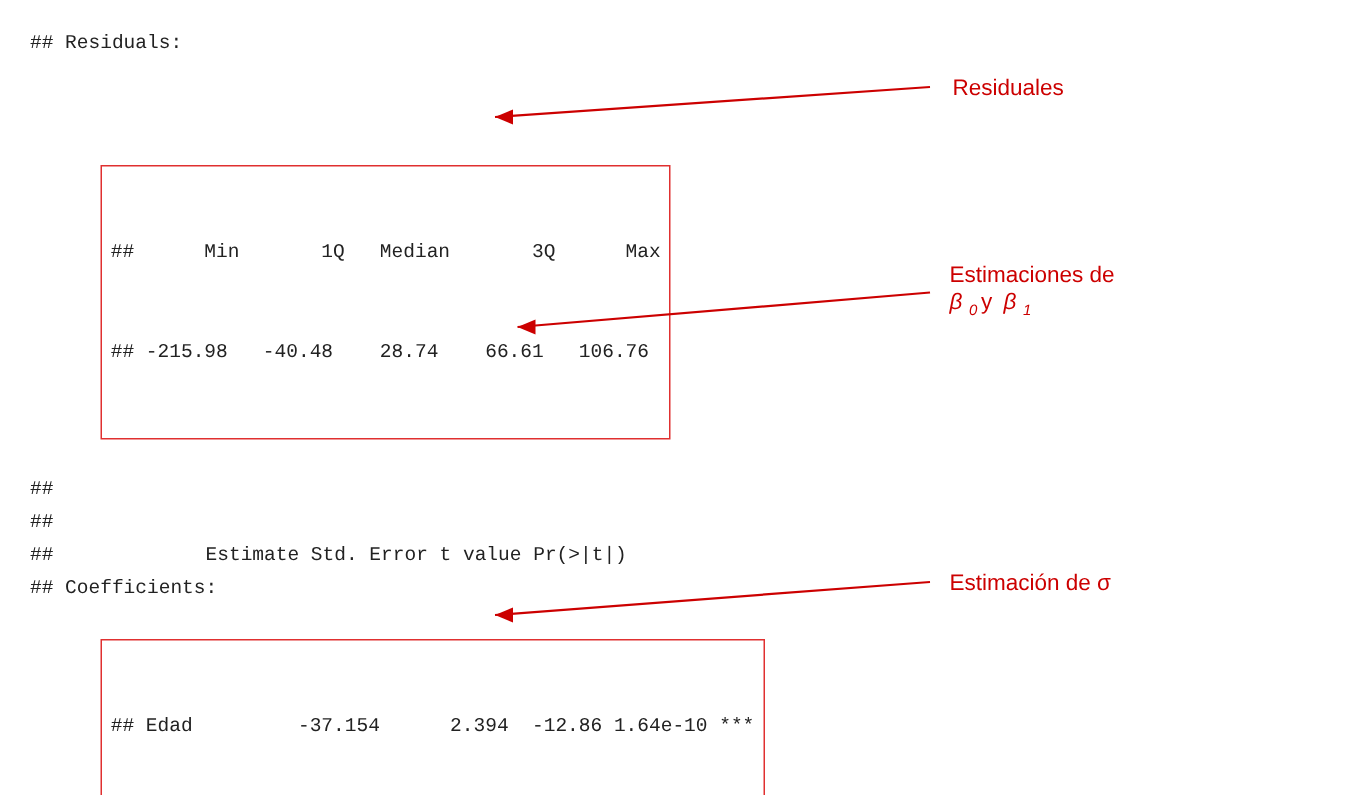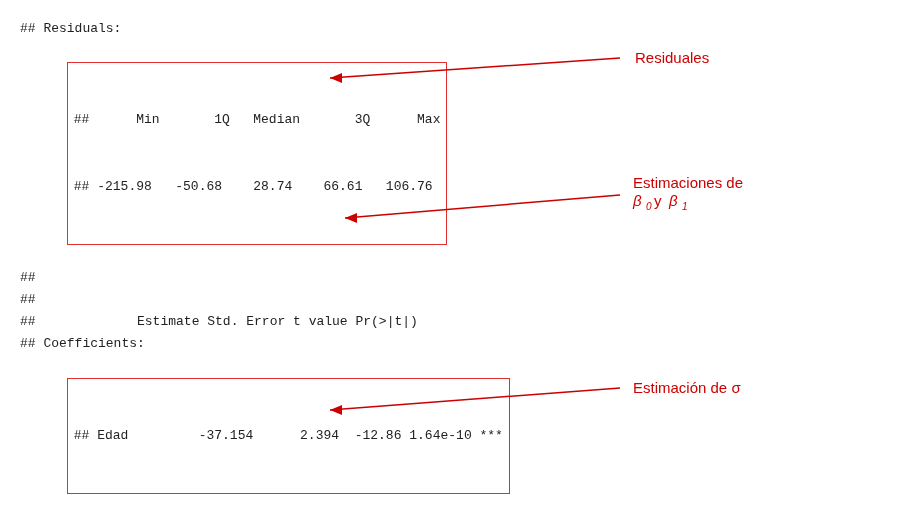--- a/index.html
+++ b/index.html
@@ -30,41 +30,42 @@
     .code-line {
       white-space: pre;
       display: block;
     }
 
     .box-residuals {
       border: 1.5px solid #e03030;
       display: inline-block;
       padding: 2px 6px;
       margin-left: 0;
+      margin-top: 48px;
     }
 
     .box-coefficients {
       border: 1.5px solid #e03030;
       display: inline-block;
       padding: 2px 6px;
     }
   </style>
 </head>
 <body>
 
 <div class="main-container">
 
   <div class="code-area">
 
     <span class="code-line">## Residuals:</span>
 
     <span class="code-line">
       <span class="box-residuals">
         <span class="code-line">##      Min       1Q   Median       3Q      Max</span>
-        <span class="code-line">## -215.98   -50.68    28.74    66.61   106.76</span>
+        <span class="code-line">## -215.98   -40.48    28.74    66.61   106.76</span>
       </span>
     </span>
 
     <span class="code-line">##</span>
     <span class="code-line">##</span>
 
     <span class="code-line">##             Estimate Std. Error t value Pr(&gt;|t|)</span>
     <span class="code-line">## Coefficients:</span>
 
     <span class="code-line">

